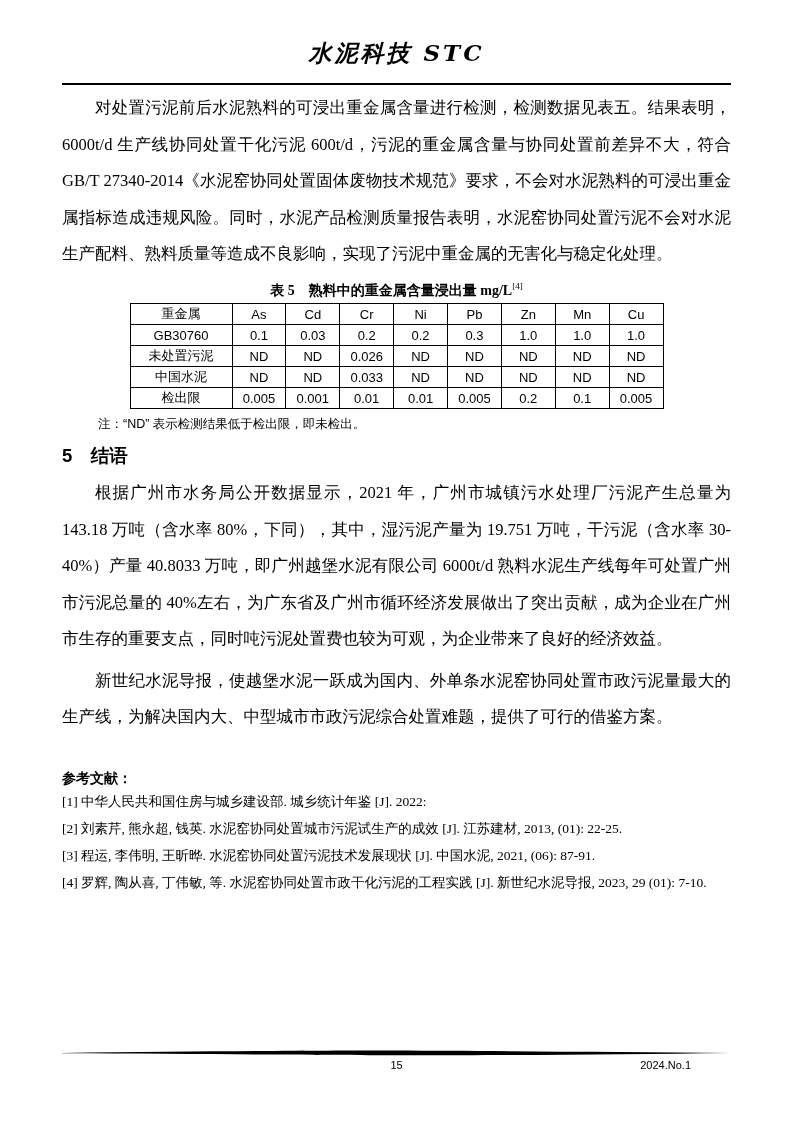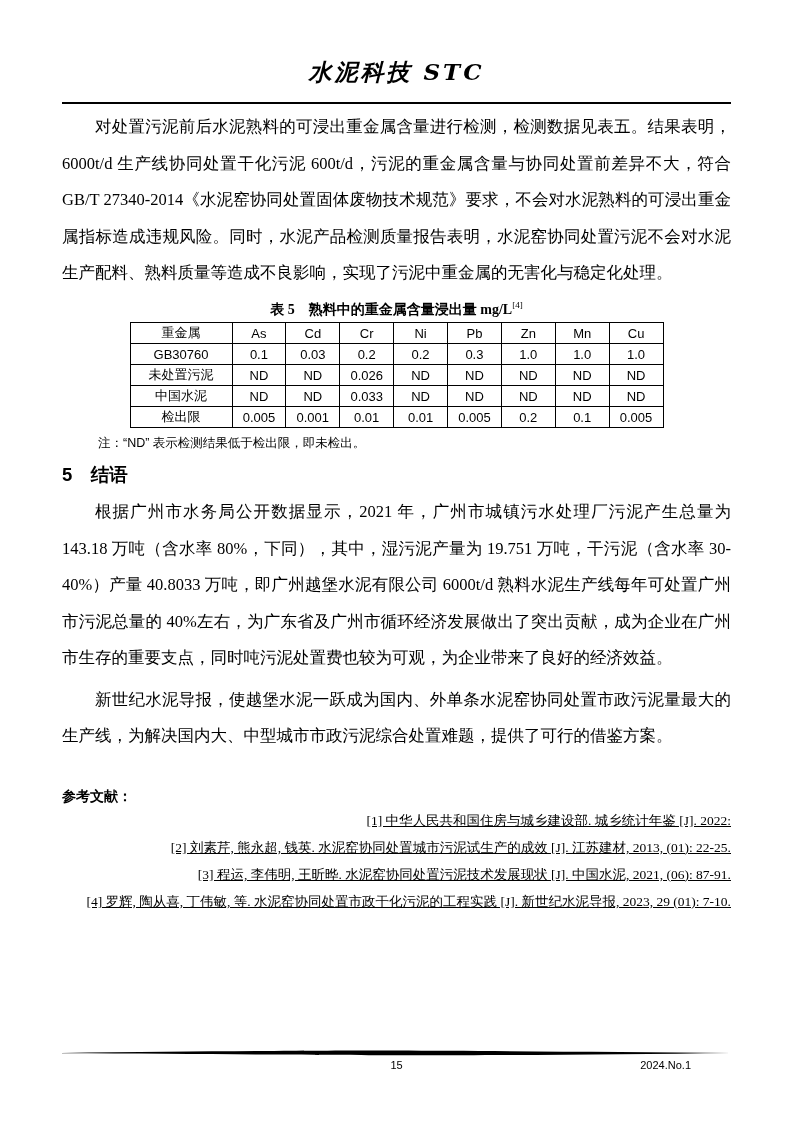--- a/index.html
+++ b/index.html
@@ -8,21 +8,21 @@
     position: relative;
     width: 793px;
     height: 1122px;
     margin: 0 auto;
     background: #ffffff;
     color: #000000;
     font-family: "Liberation Serif", "DejaVu Serif", serif;
     overflow: hidden;
   }
   .content {
-    padding: 57px 62px 0 62px;
+    padding: 38px 62px 0 62px;
   }
   .journal-title {
     text-align: center;
     font-family: "DejaVu Serif", serif;
     font-style: italic;
     font-weight: bold;
     font-size: 23px;
     letter-spacing: 3px;
     line-height: 30px;
   }
@@ -79,32 +79,31 @@
     margin: 7px 0 0 36px;
   }
   .h-section-5 {
     font-family: "Liberation Sans", "DejaVu Sans", sans-serif;
     font-weight: bold;
     font-size: 18.5px;
     line-height: 28px;
     margin-top: 9px;
   }
   .refs-heading {
-    font-family: Liberation Mono, monospace;
+    font-family: Liberation Sans, sans-serif;
     font-weight: bold;
     font-size: 14px;
     line-height: 20px;
     margin-top: 32px;
   }
   .ref-item {
     font-size: 13.5px;
     line-height: 26px;
-    text-align: right;
+    text-align: left;
     margin-top: 1px;
-    text-decoration: underline;
   }
   .footer {
     position: absolute;
     left: 62px;
     right: 62px;
     top: 1050px;
   }
   .footer-rule-svg { display: block; width: 100%; height: 6px; }
   .footer-row {
     position: relative;

